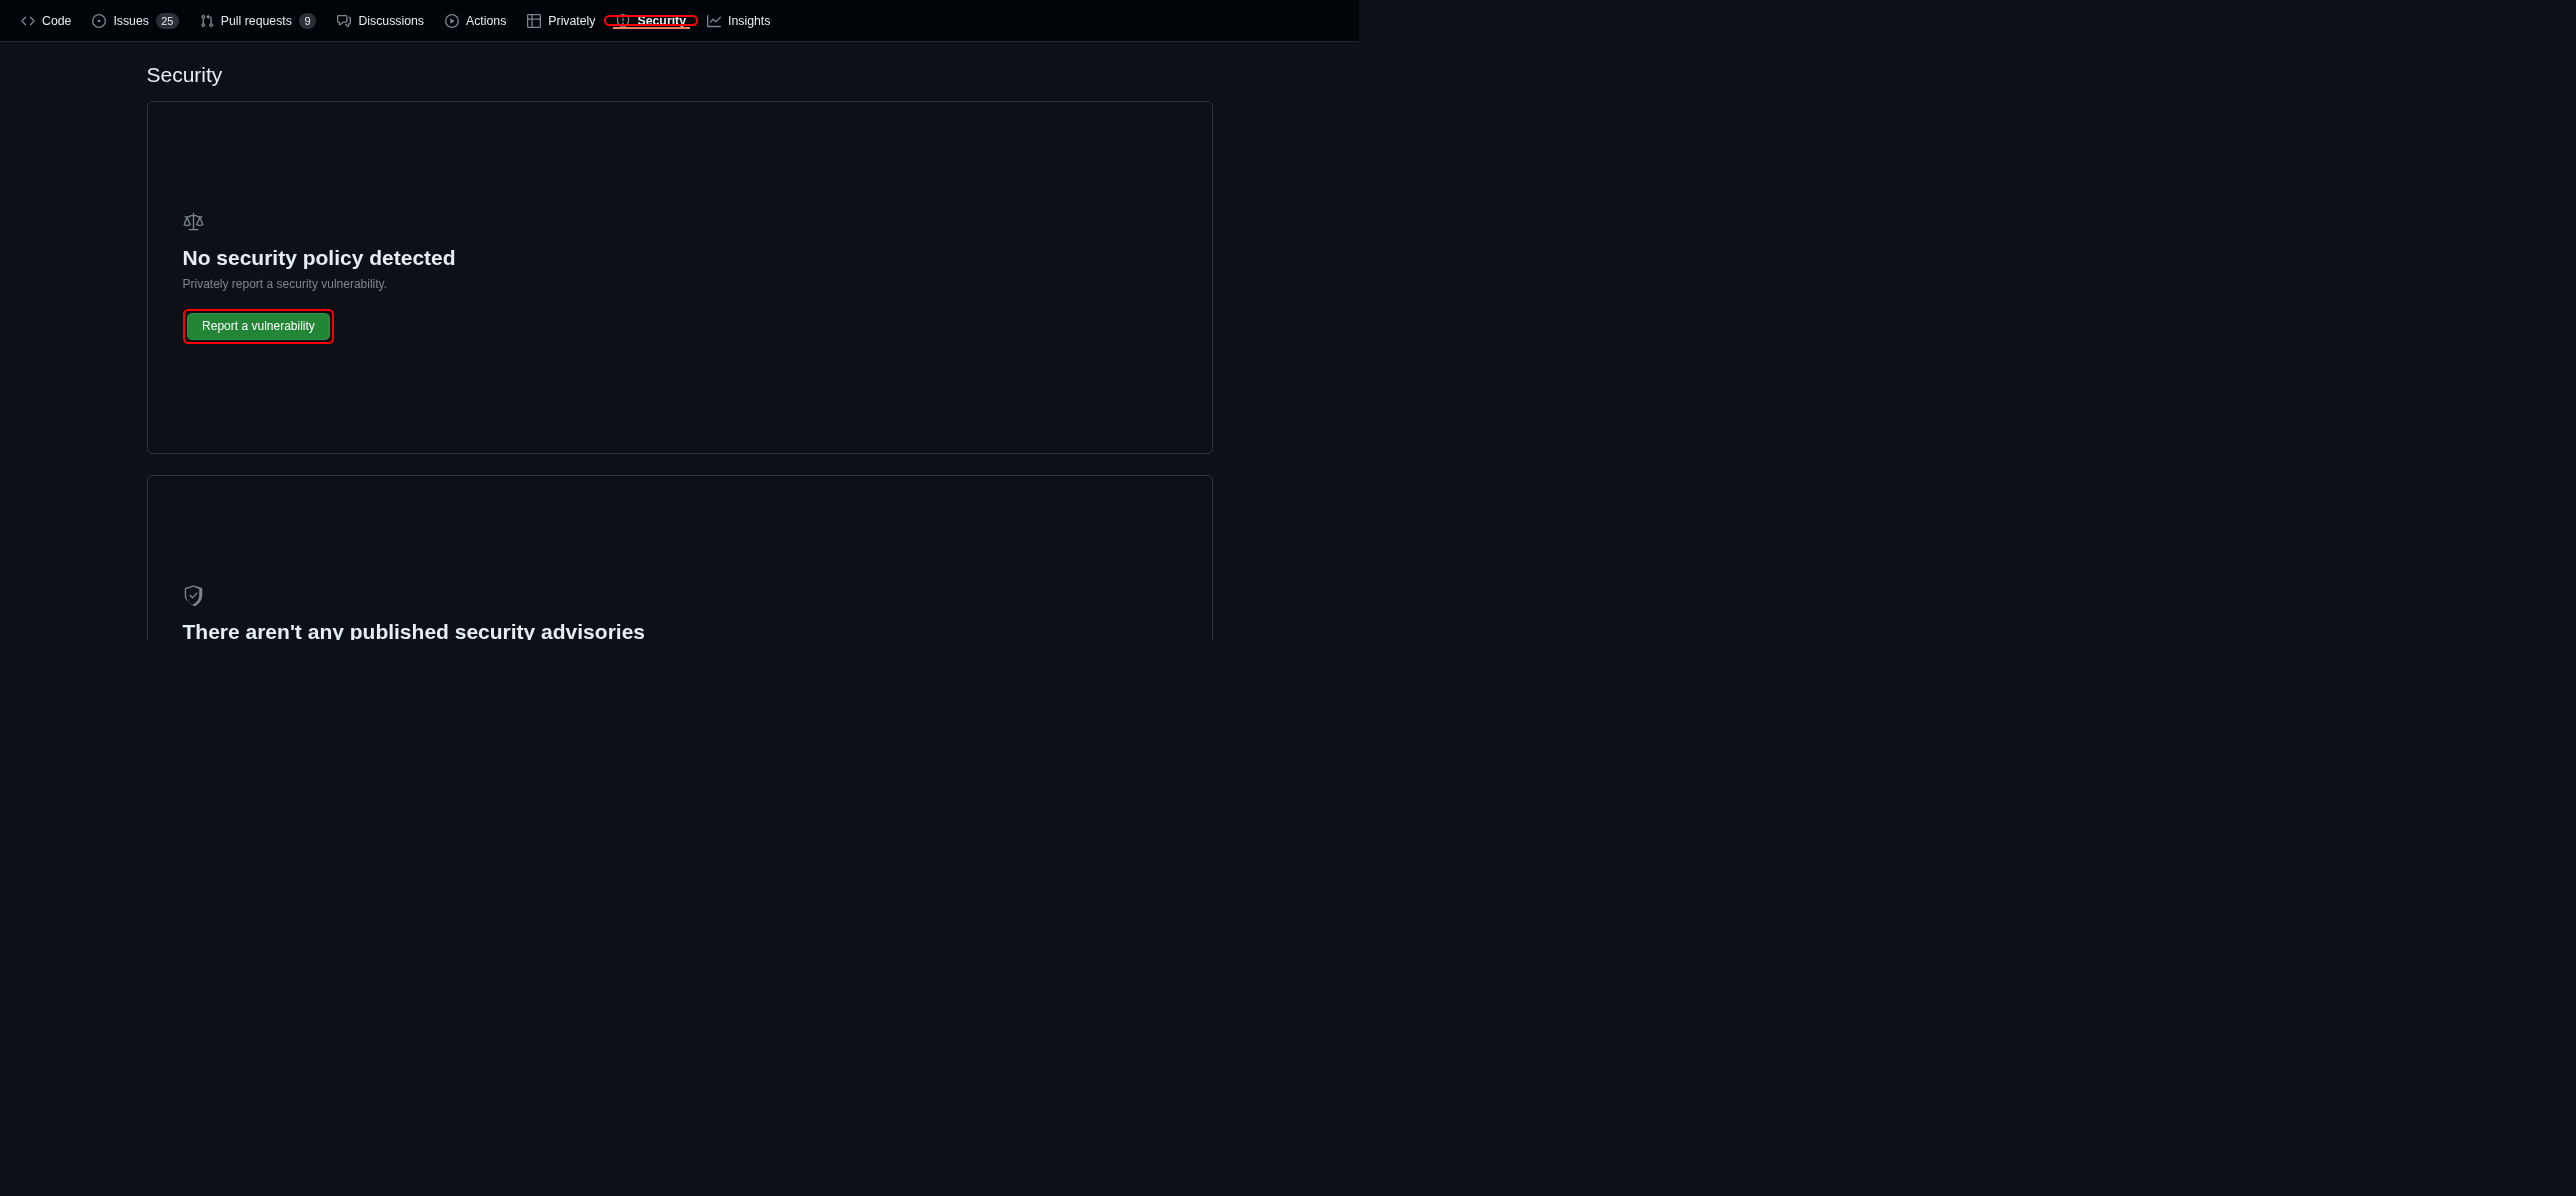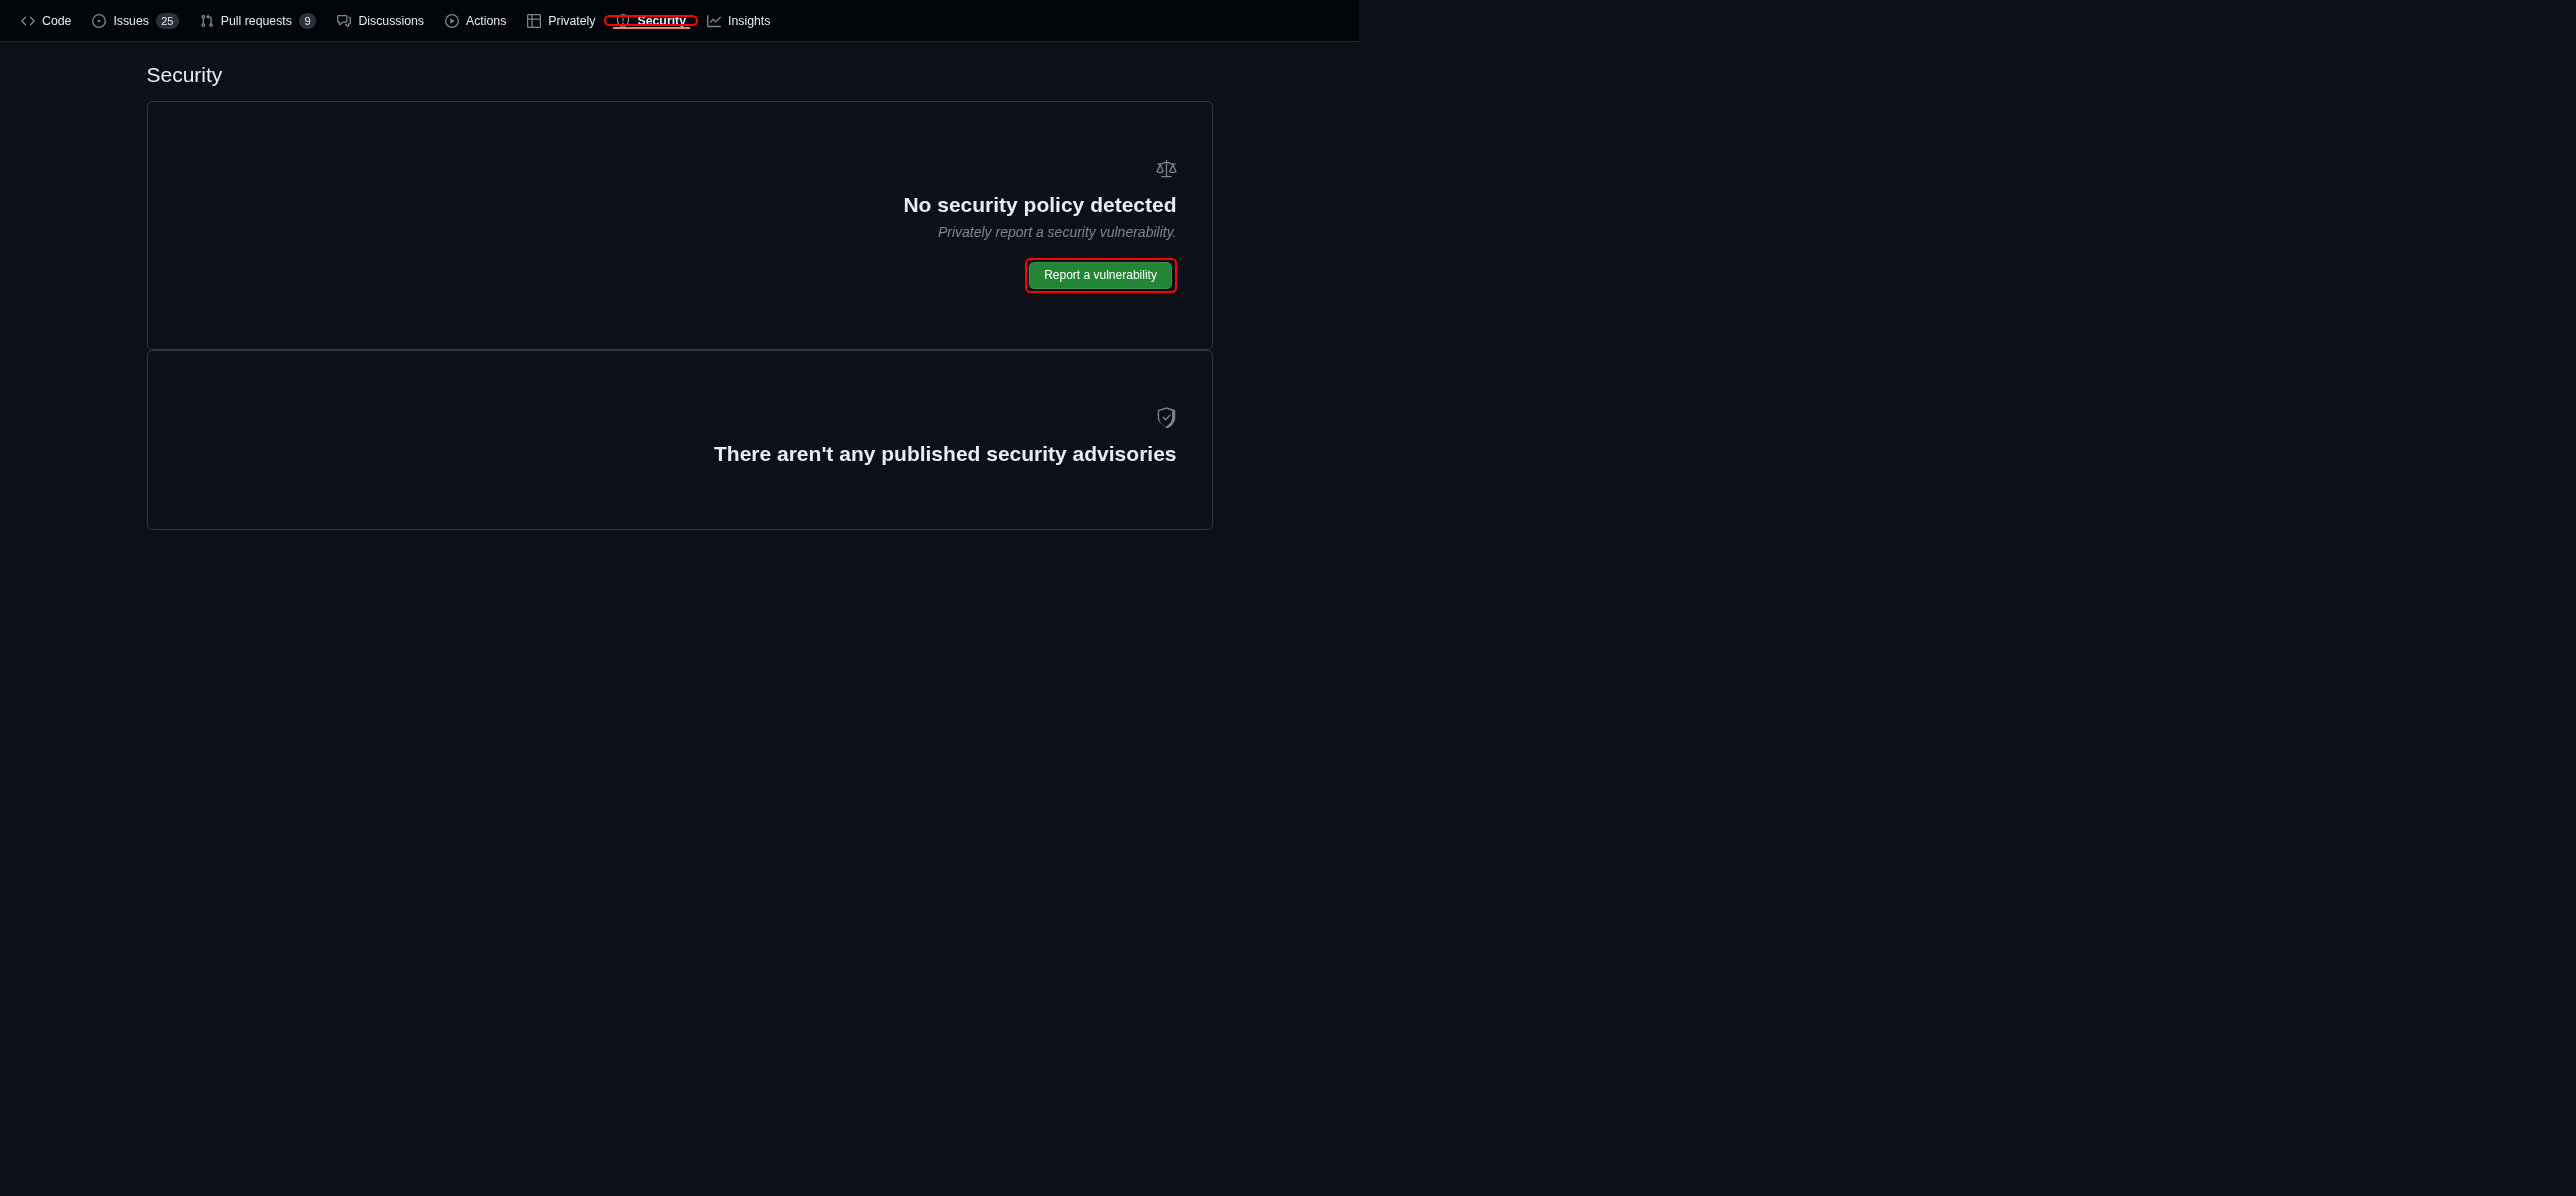--- a/index.html
+++ b/index.html
@@ -87,41 +87,41 @@
       font-size: 21px;
       font-weight: 400;
       margin-bottom: 14px;
       color: #e6edf3;
     }
     
     
     .panel {
       border: 0.9px solid #30363d;
       border-radius: 5.3px;
-      padding: 56px 35px;
+      padding: 109px 35px;
+      margin-bottom: 21px;
       display: flex;
       flex-direction: column;
-      align-items: flex-end;
+      align-items: flex-start;
       text-align: center;
     }
     .panel-icon {
       color: #7d8590;
       margin-bottom: 14px;
     }
     .panel-title {
       font-size: 21px;
       font-weight: 600;
       color: #e6edf3;
       margin-bottom: 7px;
     }
     .panel-subtitle {
       color: #7d8590;
-      font-size: 14px;
+      font-size: 12px;
       margin-bottom: 17.5px;
-      font-style: italic;
     }
     
     
     .btn-primary {
       background: #238636;
       color: #ffffff;
       border: 0.9px solid rgba(240,246,252,0.1);
       border-radius: 5.3px;
       padding: 5.3px 14px;
       font-size: 12px;

